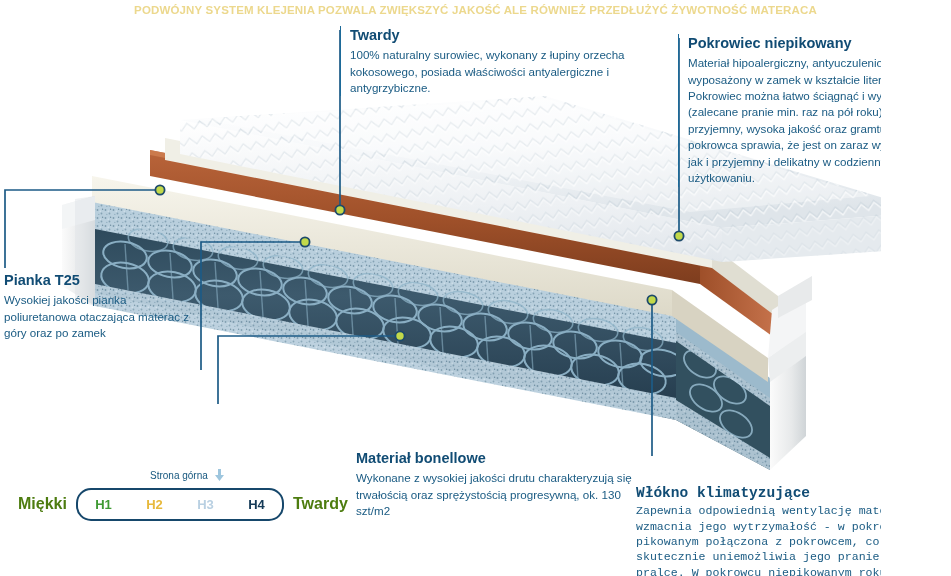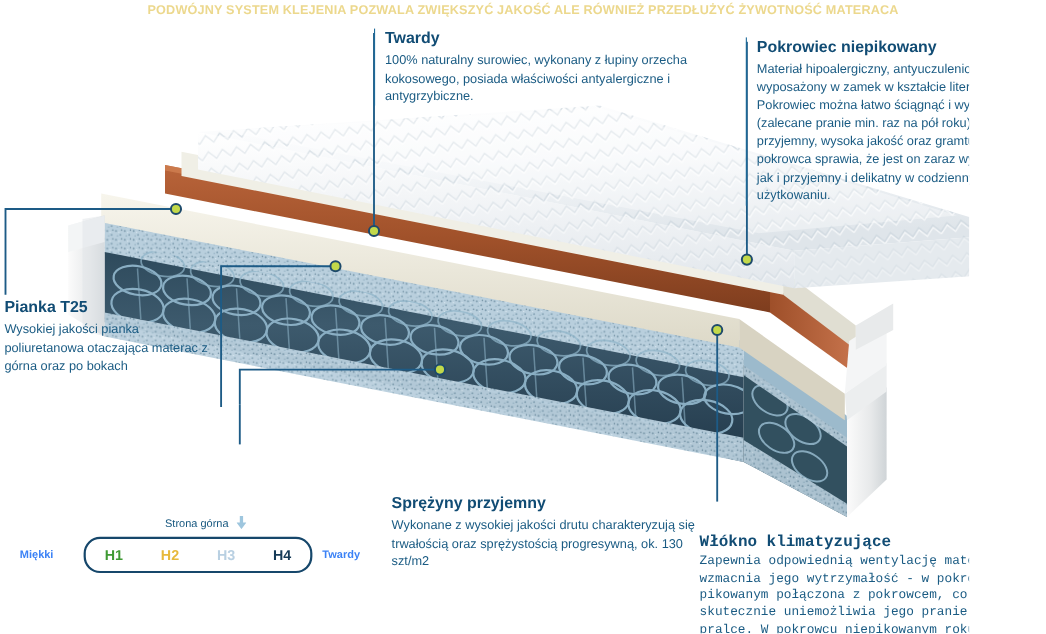--- a/index.html
+++ b/index.html
@@ -98,23 +98,23 @@
     width: 9px; height: 12px;
   }
   .scale-row {
     position: absolute;
     left: 0; top: 20px;
     width: 330px; height: 36px;
     display: flex;
     align-items: center;
   }
   .edge-lbl {
-    font-size: 10px;
+    font-size: 16px;
     font-weight: bold;
-    color: #3b82f6;
+    color: #4d7c0f;
     white-space: nowrap;
   }
   .edge-lbl.left  { width: 58px; }
   .edge-lbl.right { margin-left: 9px; }
   .scale-box {
     width: 208px; height: 33px;
     border: 2.4px solid #16476b;
     border-radius: 15px;
     background: #fff;
     display: flex;
@@ -351,26 +351,26 @@
     <div class="bd">100% naturalny surowiec, wykonany z łupiny orzecha kokosowego, posiada właściwości antyalergiczne i antygrzybiczne.</div>
   </div>
 
   <div class="callout ruled" id="cPokrowiec">
     <div class="hd">Pokrowiec niepikowany</div>
     <div class="bd">Materiał hipoalergiczny, antyuczuleniowy, wyposażony w zamek w kształcie litery L. Pokrowiec można łatwo ściągnąć i wyprać (zalecane pranie min. raz na pół roku). Delikatny, przyjemny, wysoka jakość oraz gramtura dzianiny pokrowca sprawia, że jest on zaraz wytrzymały jak i przyjemny i delikatny w codziennym użytkowaniu.</div>
   </div>
 
   <div class="callout" id="cPianka">
     <div class="hd">Pianka T25</div>
-    <div class="bd">Wysokiej jakości pianka poliuretanowa otaczająca materac z górna oraz po bokach</div>
+    <div class="bd">Wysokiej jakości pianka poliuretanowa otaczająca materac z góry oraz po zamek</div>
   </div>
 
 
   <div class="callout" id="cSprezyny">
-    <div class="hd">Sprężyny przyjemny</div>
+    <div class="hd">Materiał bonellowe</div>
     <div class="bd">Wykonane z wysokiej jakości drutu charakteryzują się trwałością oraz sprężystością progresywną, ok. 130 szt/m2</div>
   </div>
 
   <div class="callout" id="cWlokno">
     <div class="hd">Włókno klimatyzujące</div>
     <div class="bd">Zapewnia odpowiednią wentylację materaca, wzmacnia jego wytrzymałość - w pokrowcu pikowanym połączona z pokrowcem, co skutecznie uniemożliwia jego pranie w pralce. W pokrowcu niepikowanym roku częścią wewnętrzną materaca, nie połączone z pokrowcem, pozwala na pranie pokrowca w pralce.</div>
   </div>
 
   <div class="scale-wrap">
 

